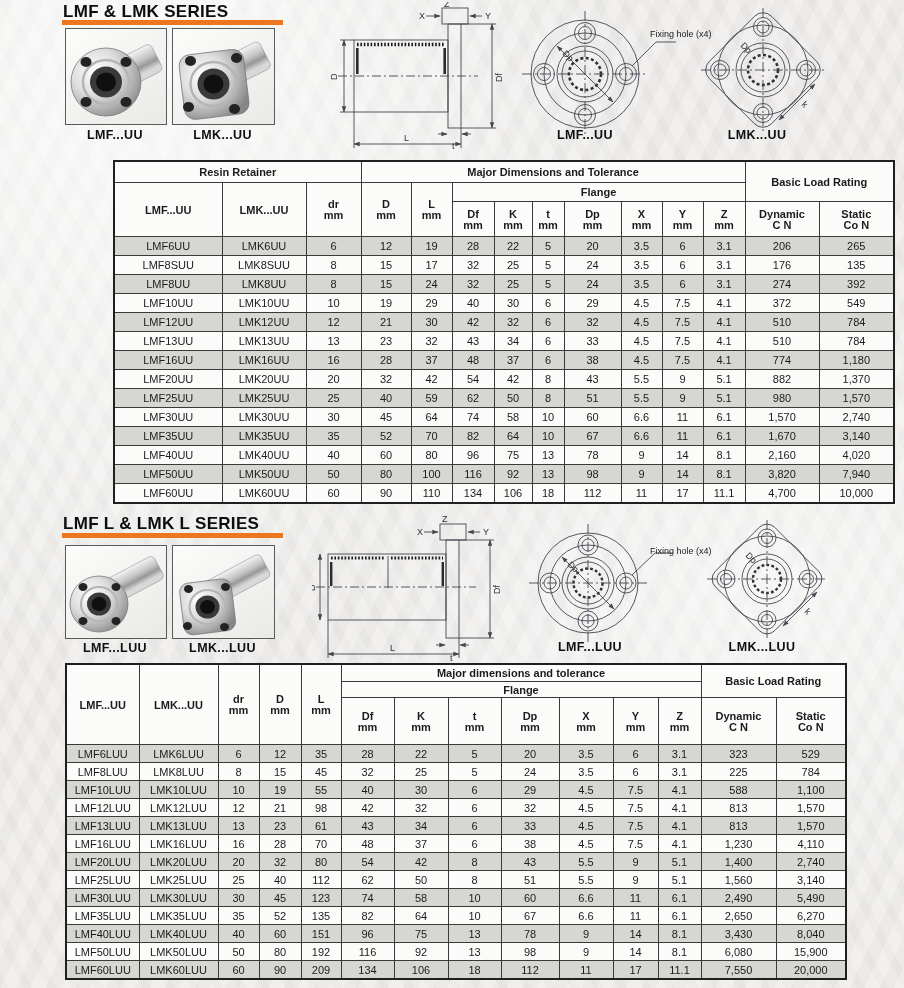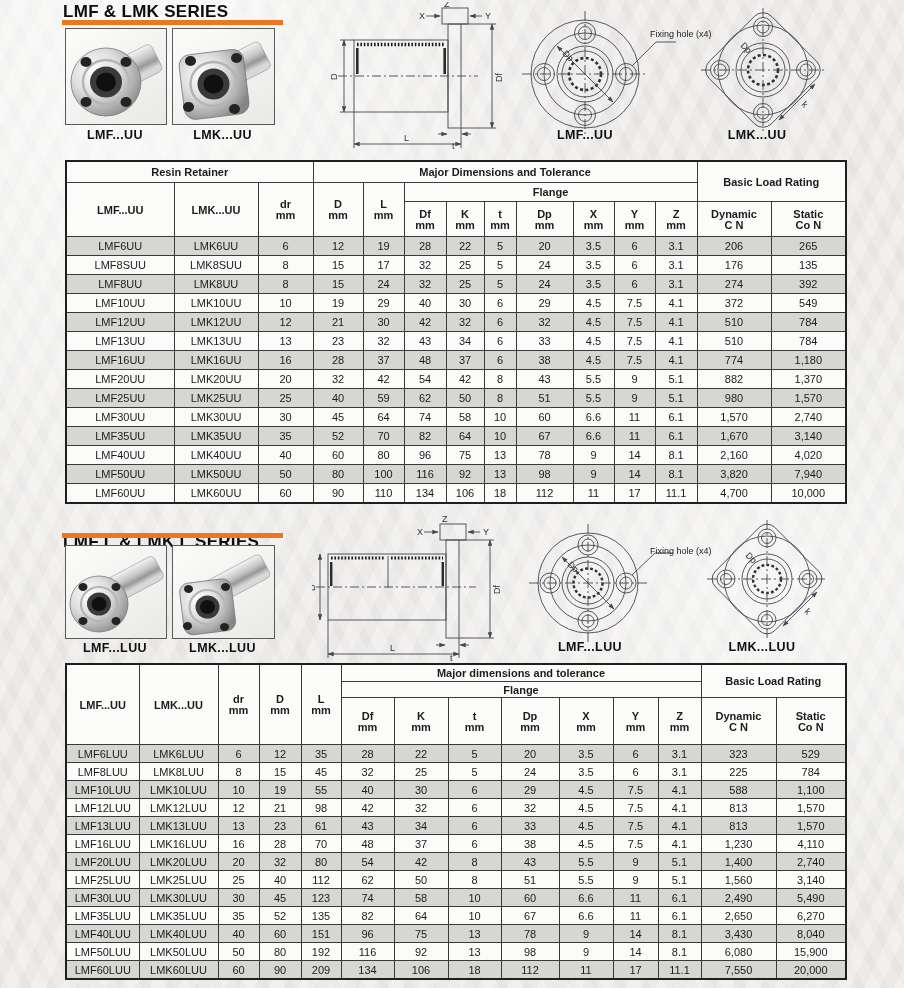--- a/index.html
+++ b/index.html
@@ -193,21 +193,21 @@
   <circle class="lineart" cx="113" cy="64" r="9.5"></circle>
     <circle class="lineart" cx="113" cy="64" r="6" stroke-width=".6"></circle>
   <line class="lineart" x1="8" y1="64" x2="132" y2="64" stroke-width=".55" stroke-dasharray="10 3 2 3"></line>
   <line class="lineart" x1="70" y1="2" x2="70" y2="126" stroke-width=".55" stroke-dasharray="10 3 2 3"></line>
   <text transform="rotate(45 47 40)" x="47" y="40" font-size="8">Dp</text>
   <line class="lineart" x1="122" y1="78" x2="86" y2="114" marker-start="url(#ar3)" marker-end="url(#ar3)" stroke-width=".7"></line>
   <text transform="rotate(45 108 99)" x="108" y="99" font-size="8">k</text>
 </svg>
 <div class="abs caption" style="left:702px;top:128px;width:110px;">LMK...UU</div>
 
-<table class="dtable t1" style="top:160px;">
+<table class="dtable t1" style="top:160px;margin-left:48px;">
   <colgroup>
     <col style="width:108px">
       <col style="width:84px">
       <col style="width:55px">
       <col style="width:50px">
     <col style="width:41px">
       <col style="width:42px">
       <col style="width:38px">
       <col style="width:32px">
     <col style="width:57px">
@@ -500,21 +500,21 @@
         <td>112</td>
         <td>11</td>
         <td>17</td>
         <td>11.1</td>
         <td>4,700</td>
         <td>10,000</td>
       </tr>
     </tbody>
 </table>
 
-<div class="abs sec-title" style="left:63px;top:532px;">LMF L &amp; LMK L SERIES</div>
+<div class="abs sec-title" style="left:63px;top:514px;">LMF L &amp; LMK L SERIES</div>
 <div class="abs rule" style="left:62px;top:533px;width:221px;"></div>
 
 <div class="abs photo-box" style="left:65px;top:545px;height:92px;">
   <svg viewBox="0 0 100 92">
     <defs>
       <radialGradient id="gm3" cx="35%" cy="35%" r="75%">
         <stop offset="0%" stop-color="#ffffff"></stop>
           <stop offset="45%" stop-color="#dedede"></stop>
         <stop offset="80%" stop-color="#a8a8a8"></stop>
           <stop offset="100%" stop-color="#868686"></stop>

